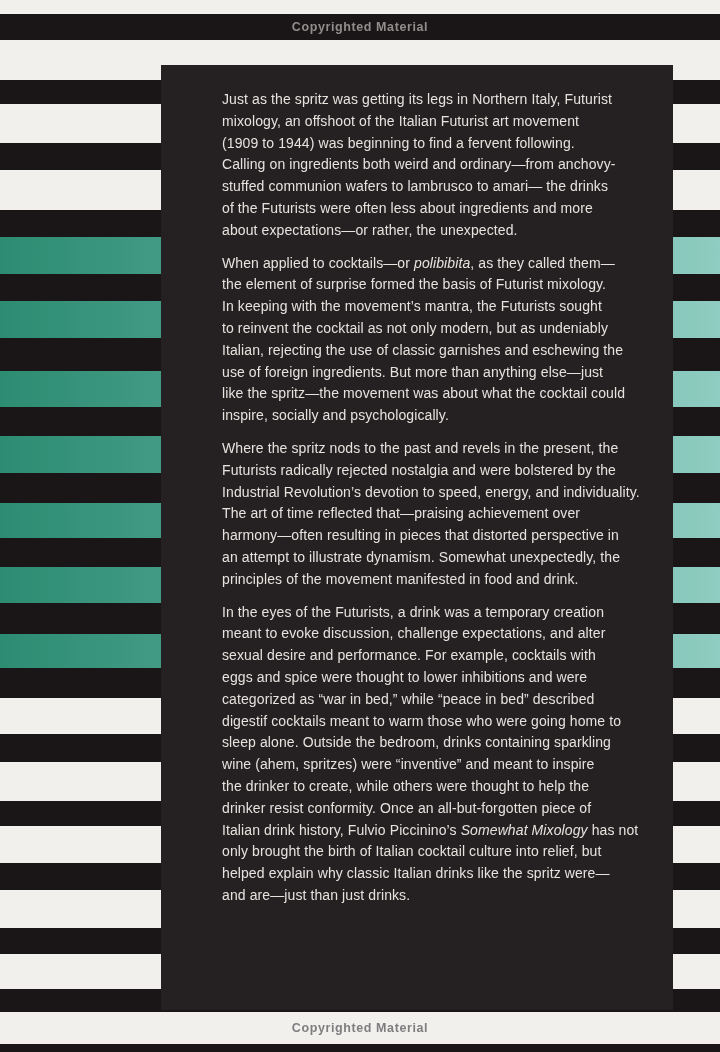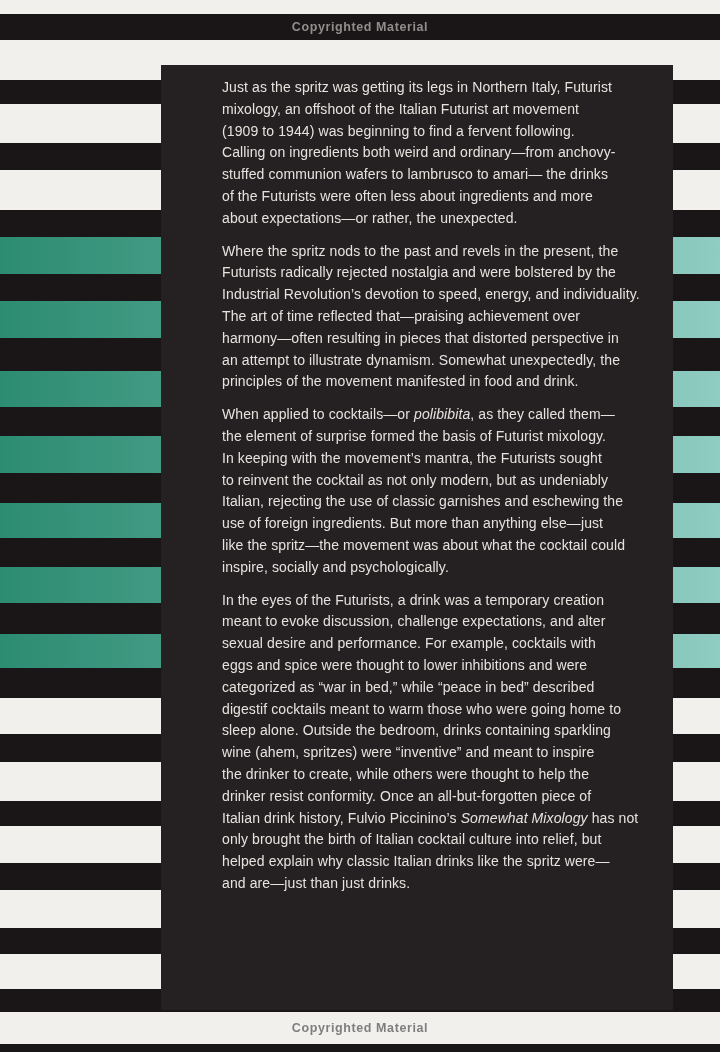--- a/index.html
+++ b/index.html
@@ -33,21 +33,21 @@
     background: #252122;
   }
   .title {
     margin: 21px 0 0 32px;
     color: #f7f6f5;
     font-size: 20px; line-height: 27px; font-weight: 700;
     letter-spacing: 0.6px;
     white-space: pre-line;
   }
   #paragraphs {
-    margin: 12px 0 0 61px;
+    margin: 24px 0 0 61px;
     width: 455px;
   }
   .para {
     margin: 0 0 11px 0;
     color: #e6e3df;
     font-size: 14px; line-height: 21.8px;
     letter-spacing: 0.1px;
     white-space: pre-line;
   }
   .para em { font-style: italic; }
@@ -97,35 +97,35 @@
 
   <div class="panel">
     <div id="paragraphs">
         <p class="para"><span>Just as the spritz was getting its legs in Northern Italy, Futurist
 mixology, an offshoot of the Italian Futurist art movement
 (1909 to 1944) was beginning to find a fervent following.
 Calling on ingredients both weird and ordinary—from anchovy-
 stuffed communion wafers to lambrusco to amari— the drinks
 of the Futurists were often less about ingredients and more
 about expectations—or rather, the unexpected.</span></p>
-        <p class="para"><span>Where the spritz nods to the past and revels in the present, the
-Futurists radically rejected nostalgia and were bolstered by the
-Industrial Revolution’s devotion to speed, energy, and individuality.
-The art of time reflected that—praising achievement over
-harmony—often resulting in pieces that distorted perspective in
-an attempt to illustrate dynamism. Somewhat unexpectedly, the
-principles of the movement manifested in food and drink.</span></p>
         <p class="para"><span>When applied to cocktails—or </span><em>polibibita</em><span>, as they called them—
 the element of surprise formed the basis of Futurist mixology.
 In keeping with the movement’s mantra, the Futurists sought
 to reinvent the cocktail as not only modern, but as undeniably
 Italian, rejecting the use of classic garnishes and eschewing the
 use of foreign ingredients. But more than anything else—just
 like the spritz—the movement was about what the cocktail could
 inspire, socially and psychologically.</span></p>
+        <p class="para"><span>Where the spritz nods to the past and revels in the present, the
+Futurists radically rejected nostalgia and were bolstered by the
+Industrial Revolution’s devotion to speed, energy, and individuality.
+The art of time reflected that—praising achievement over
+harmony—often resulting in pieces that distorted perspective in
+an attempt to illustrate dynamism. Somewhat unexpectedly, the
+principles of the movement manifested in food and drink.</span></p>
         <p class="para"><span>In the eyes of the Futurists, a drink was a temporary creation
 meant to evoke discussion, challenge expectations, and alter
 sexual desire and performance. For example, cocktails with
 eggs and spice were thought to lower inhibitions and were
 categorized as “war in bed,” while “peace in bed” described
 digestif cocktails meant to warm those who were going home to
 sleep alone. Outside the bedroom, drinks containing sparkling
 wine (ahem, spritzes) were “inventive” and meant to inspire
 the drinker to create, while others were thought to help the
 drinker resist conformity. Once an all-but-forgotten piece of

